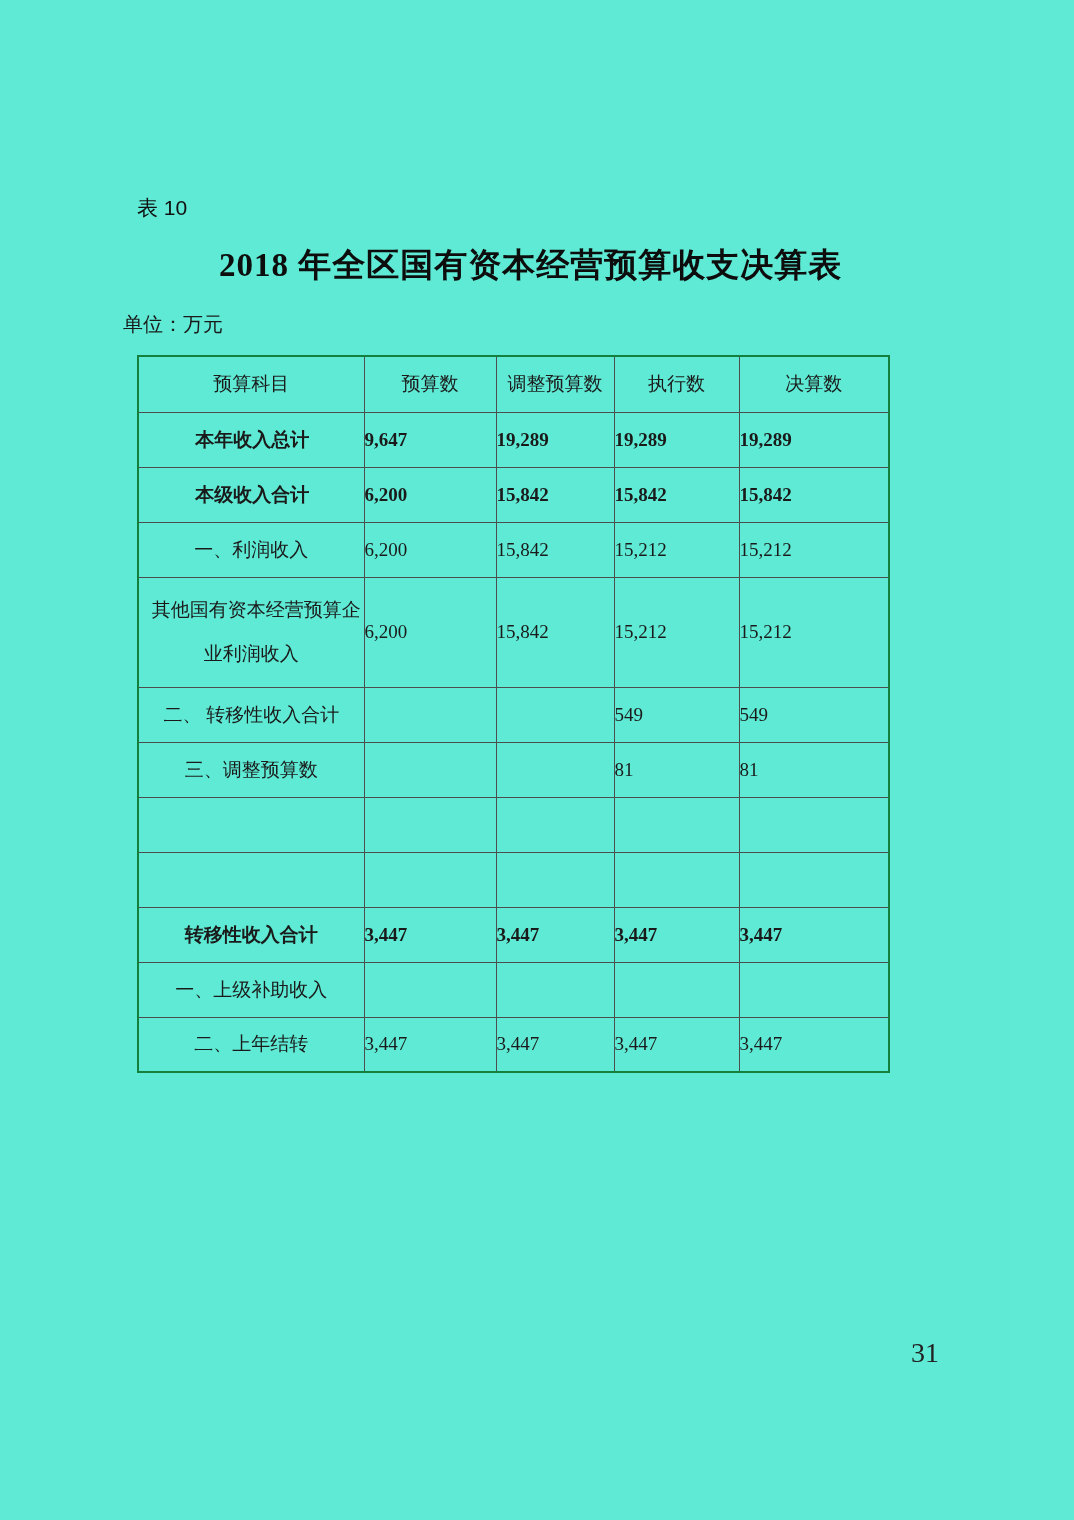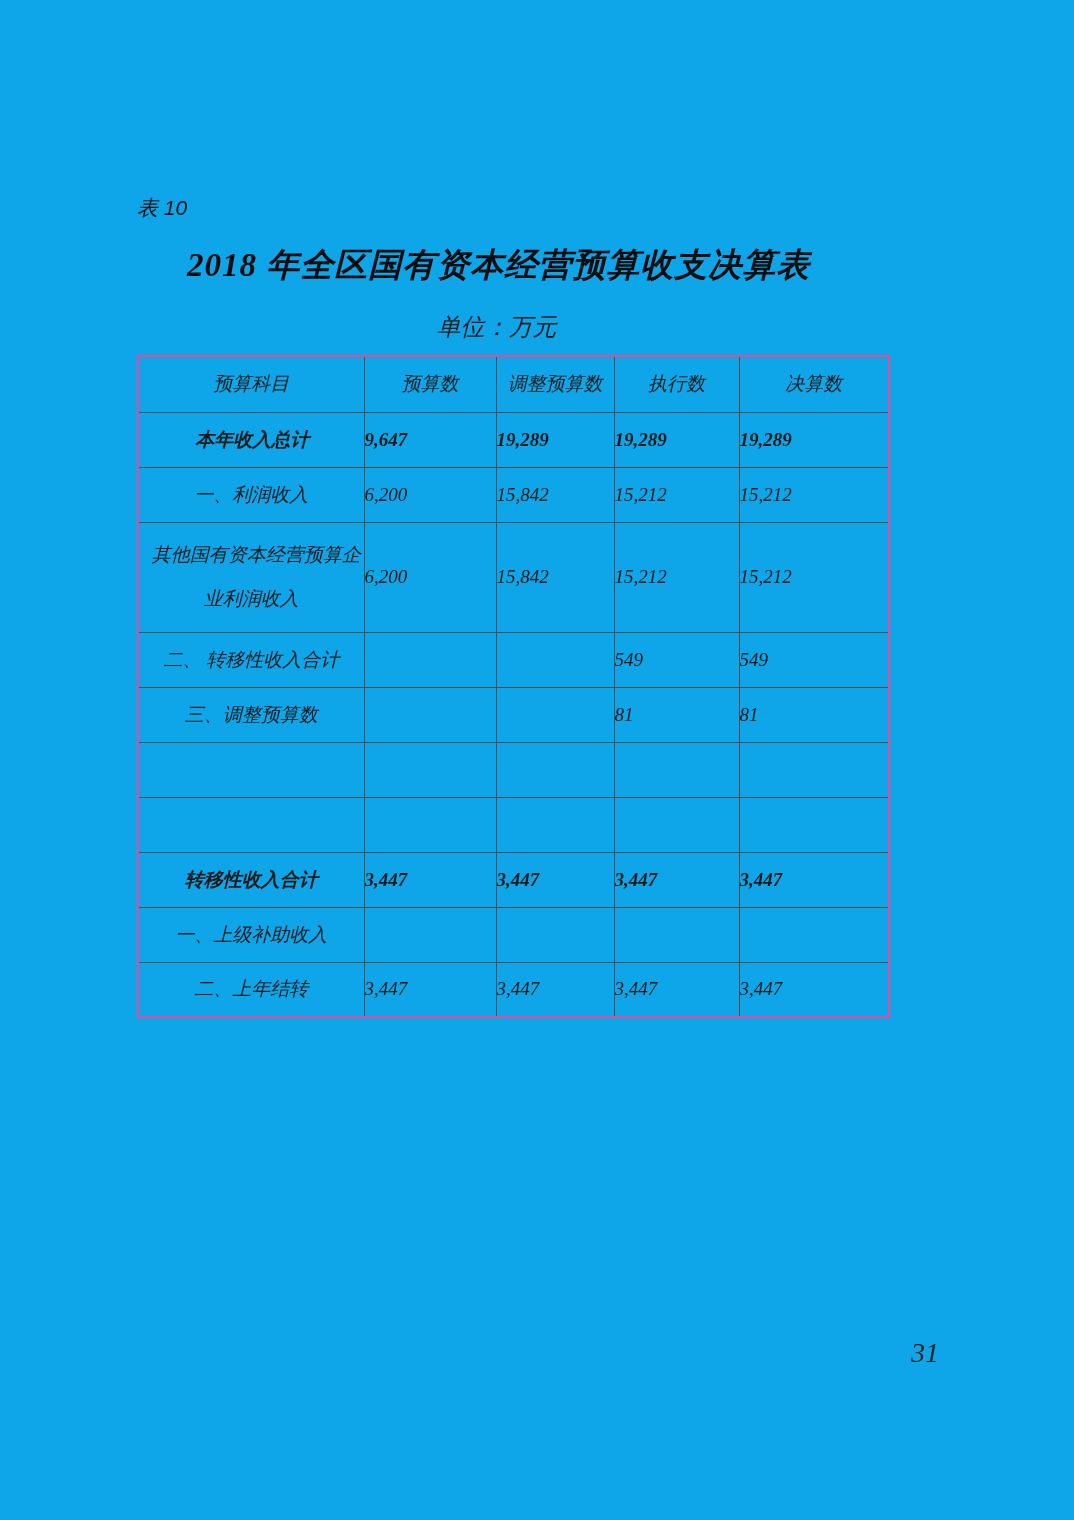--- a/index.html
+++ b/index.html
@@ -4,63 +4,62 @@
 <style>
   html, body {
     margin: 0;
     padding: 0;
     background: #ffffff;
   }
   .page {
     position: relative;
     width: 1074px;
     height: 1520px;
-    background: #0ea5e9;
+    background: #5eead4;
     color: #1a1a1a;
     font-family: "Liberation Serif", serif;
     overflow: hidden;
-    font-style: italic;
   }
   .table-label {
     position: absolute;
     left: 137px;
     top: 194px;
     font-family: "Liberation Sans", sans-serif;
     font-size: 21px;
     color: #111111;
     white-space: pre;
   }
   .doc-title {
     position: absolute;
-    left: 123px;
+    left: 155px;
     top: 243px;
     width: 751px;
     text-align: center;
     font-size: 33px;
     font-weight: bold;
     letter-spacing: 1px;
     color: #0d0d0d;
   }
   .unit-note {
     position: absolute;
-    left: 133px;
+    left: 123px;
     top: 311px;
     width: 727px;
-    text-align: center;
-    font-size: 24px;
+    text-align: left;
+    font-size: 20px;
     color: #1a1a1a;
   }
   table.budget {
     position: absolute;
     left: 137px;
     top: 355px;
     width: 751px;
     border-collapse: collapse;
     table-layout: fixed;
-    border: 2px solid #ec4899;
+    border: 2px solid #15803d;
     font-size: 19px;
     color: #1a1a1a;
   }
   table.budget th,
   table.budget td {
     border: 1px solid #4d4d4d;
     vertical-align: middle;
     overflow: hidden;
     padding: 0;
     font-weight: normal;
@@ -127,20 +126,27 @@
       </tr>
     </thead>
     <tbody>
       <tr class="bold">
         <td class="label center">本年收入总计</td>
         <td class="num">9,647</td>
         <td class="num">19,289</td>
         <td class="num">19,289</td>
         <td class="num">19,289</td>
       </tr>
+      <tr class="bold">
+        <td class="label center">本级收入合计</td>
+        <td class="num">6,200</td>
+        <td class="num">15,842</td>
+        <td class="num">15,842</td>
+        <td class="num">15,842</td>
+      </tr>
       <tr>
         <td class="label">一、利润收入</td>
         <td class="num">6,200</td>
         <td class="num">15,842</td>
         <td class="num">15,212</td>
         <td class="num">15,212</td>
       </tr>
       <tr class="tall">
         <td class="label wrap-label">其他国有资本经营预算企业利润收入</td>
         <td class="num">6,200</td>

